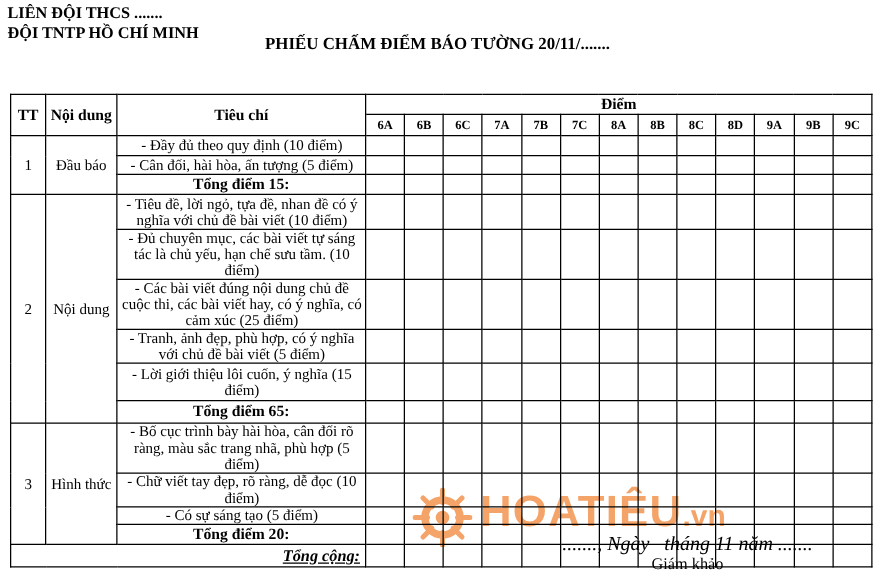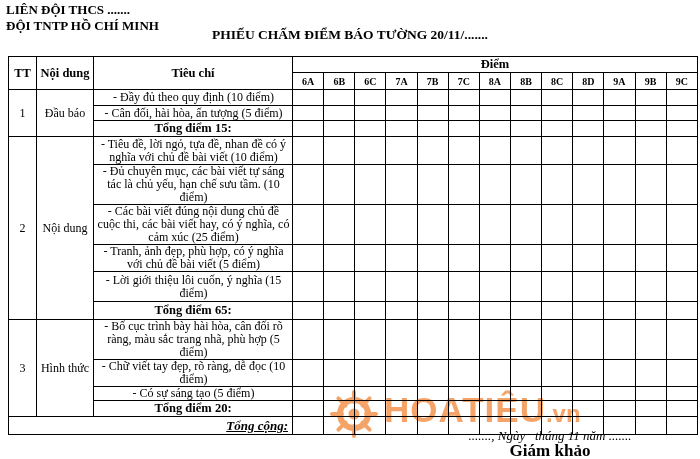--- a/index.html
+++ b/index.html
@@ -5,21 +5,21 @@
   html,body{margin:0;padding:0;}
   body{
     width:700px;height:459px;background:#ffffff;position:relative;
     font-family:"Liberation Serif","DejaVu Serif",serif;color:#000;overflow:hidden;
   }
   .org{position:absolute;top:2px;left:6px;font-weight:bold;font-size:13px;line-height:16px;z-index:3;}
   .title-wrap{position:absolute;top:27px;left:0;width:700px;text-align:center;z-index:3;}
   .doc-title{font-weight:bold;font-size:13.5px;line-height:16px;}
   .doc-subtitle{font-weight:bold;font-size:12.5px;line-height:15px;}
   table.score-table{
-    position:absolute;top:56px;left:8px;width:690px;z-index:2;
+    position:absolute;top:75px;left:8px;width:690px;z-index:2;
     border-collapse:collapse;table-layout:fixed;background:transparent;
   }
   .score-table td,.score-table th{
     border:1px solid #000;padding:0 2px;font-size:12px;vertical-align:middle;overflow:hidden;
   }
   th.hdr{font-weight:bold;text-align:center;font-size:12.5px;}
   th.cls{font-weight:bold;text-align:center;font-size:10px;}
   td.c{text-align:center;}
   td.crit{text-align:center;font-size:12px;line-height:13px;padding:0 2px 0 3px;}
   td.total{text-align:center;font-weight:bold;font-size:12.5px;}
@@ -29,22 +29,22 @@
   }
   td.s{background:transparent;}
   .watermark{
     position:absolute;left:330px;top:390px;z-index:1;display:flex;align-items:flex-start;gap:6px;
     font-family:"Liberation Sans","DejaVu Sans",sans-serif;white-space:nowrap;
   }
   .wm-text{display:inline-flex;align-items:baseline;font-weight:bold;}
   .wm-brand{font-size:35px;letter-spacing:1px;}
   .wm-tld{font-size:24px;}
   .footer{position:absolute;top:428px;left:410px;width:280px;text-align:center;z-index:3;}
-  .date-line{font-style:italic;font-size:13px;line-height:15px;}
-  .signer{font-weight:bold;font-size:17px;line-height:15px;text-align:center;}
+  .date-line{font-style:italic;font-size:16px;line-height:15px;}
+  .signer{font-weight:normal;font-size:13px;line-height:15px;text-align:center;}
 </style>
 </head>
 <body>
 
 <div class="watermark" id="wm">
   <span>
     <svg width="48" height="48" viewBox="0 0 48 48" aria-hidden="true">
       <g id="wheel-g" fill="none" stroke-linecap="round">
         <circle cx="24" cy="24" r="14" stroke-width="6" stroke="#F5A469"></circle>
         <circle cx="24" cy="24" r="5.5" stroke="none" fill="#F5A469"></circle>

